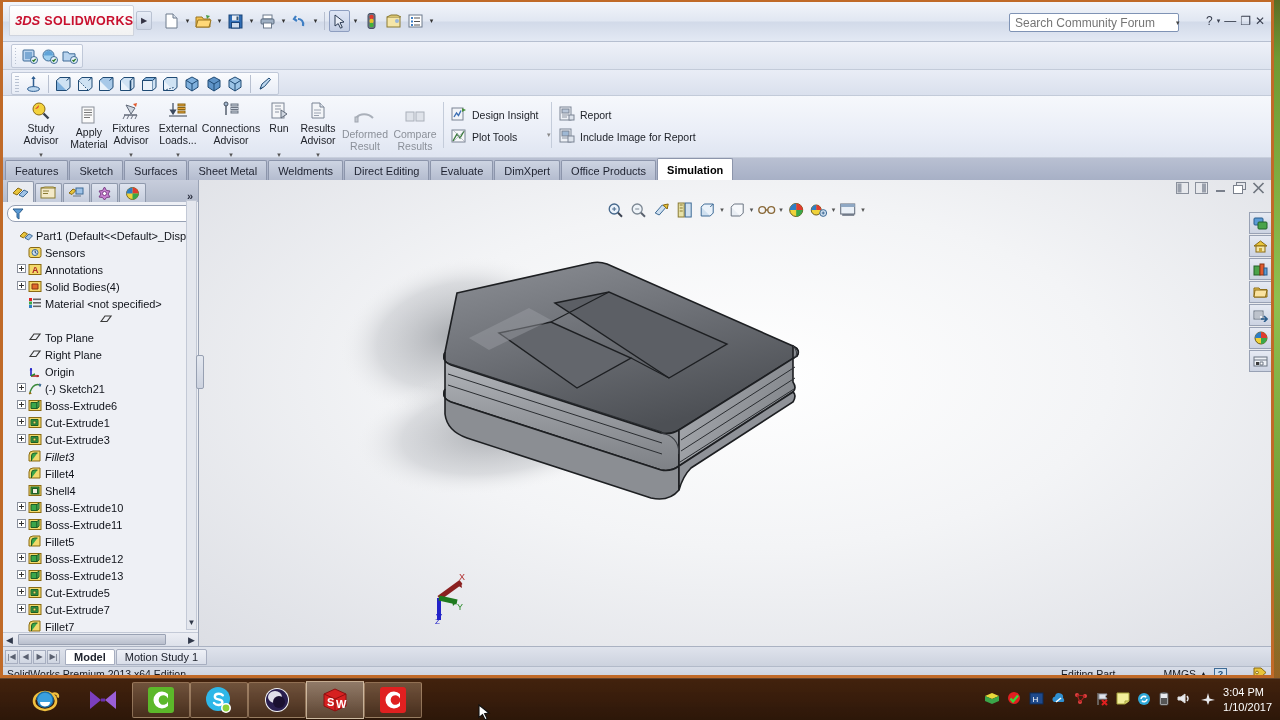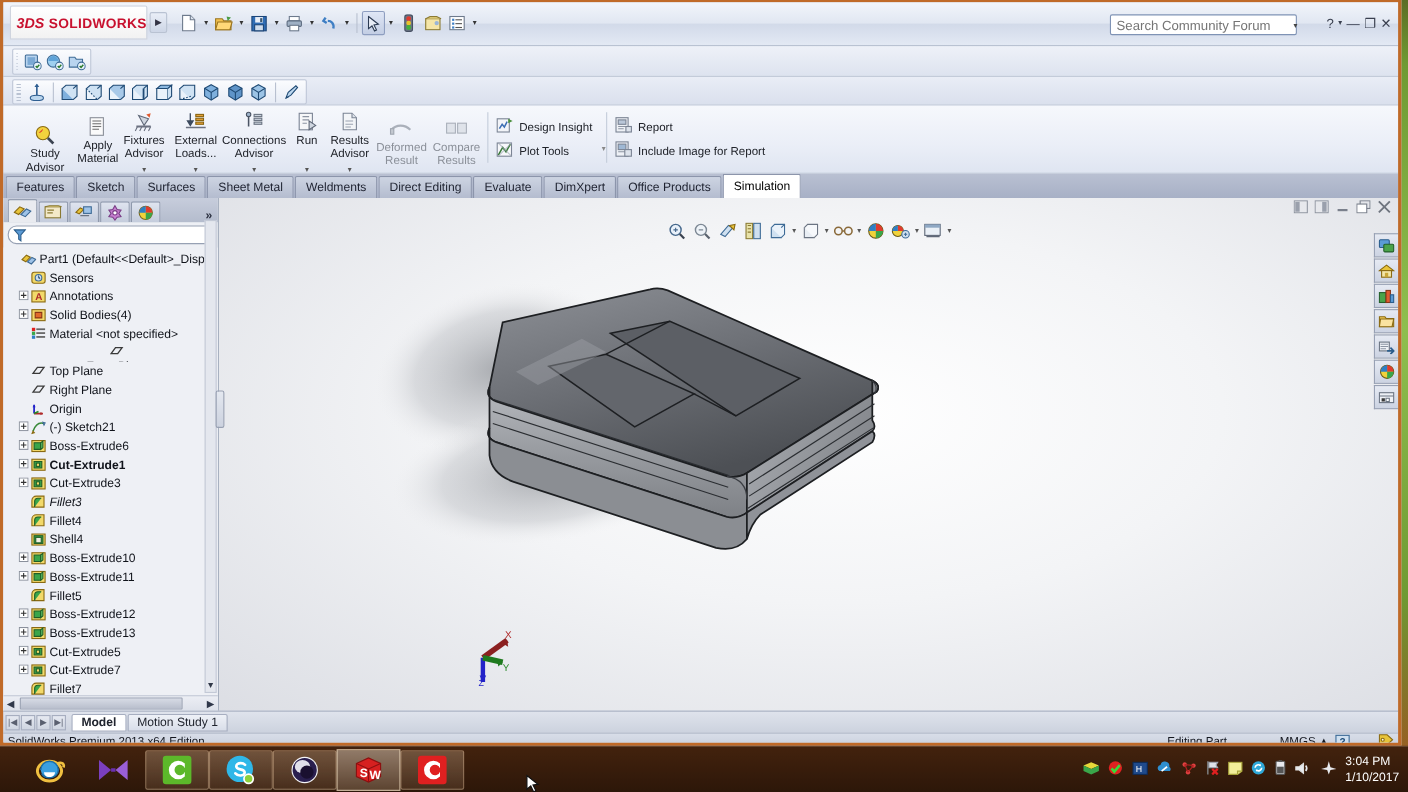--- a/index.html
+++ b/index.html
@@ -114,21 +114,21 @@
     position:relative;height:22px;
     background:linear-gradient(180deg,#b9c0d2,#a7b0c6);
     display:flex;align-items:flex-end;padding-left:2px;
   }
   .ctab {
     height:20px;padding:0 9px;display:flex;align-items:center;
     font-size:11px;color:#1e2230;
     background:linear-gradient(180deg,#cdd4e2,#b4bccf);
     border:1px solid #8c95ab;border-bottom:none;margin-right:1px;border-radius:2px 2px 0 0;
   }
-  .ctab.active { background:#fff;color:#000;font-weight:normal;height:22px;border-color:#8c95ab; }
+  .ctab.active { background:#fff;color:#000;font-weight:bold;height:22px;border-color:#8c95ab; }
 
   
   #workarea { position:relative;height:calc(678px - 40px - 28px - 26px - 62px - 22px - 34px); }
 
   
   #fmpanel {
     position:absolute;left:0;top:0;width:196px;bottom:0;
     background:#eef0f5;border-right:1px solid #9aa3b5;
     display:flex;flex-direction:column;
   }
@@ -456,21 +456,21 @@
         <svg width="16" height="16" viewBox="0 0 16 16">
             <path d="M3 13l2-5 7-6 1.5 1.5-6 7z" fill="#bcd7ef" stroke="#1f4a74"></path>
             <path d="M3 13l2.2-.9" stroke="#1f4a74"></path>
           </svg>
       </div>
     </div>
   </div>
 
   <div id="ribbon">
 
-    <div class="rb-item" style="left:12px;top:16px;width:52px;">
+    <div class="rb-item" style="left:12px;top:4px;width:52px;">
       <span class="rb-ico">
         <svg width="22" height="20" viewBox="0 0 22 20">
             <circle cx="9" cy="8" r="6" fill="#f3d23d" stroke="#8a6a12"></circle>
             <path d="M5 8a4 4 0 004-4" fill="#e04a2f"></path>
             <path d="M13.5 12.5l5 5" stroke="#3a4250" stroke-width="2.4"></path>
           </svg>
       </span>
       <span class="rb-lbl">Study
 Advisor</span>
       <span class="rb-drop" style="position:absolute;top:52px;">▾</span>
@@ -819,21 +819,21 @@
               </svg></span>
             <span class="tico">
               <svg width="14" height="13" viewBox="0 0 14 13">
                 <rect x="1" y="1.5" width="12" height="10" fill="#f2d96a" stroke="#8a6a12"></rect>
                 <path d="M3 3.5h6v6H3z" fill="#3aa64a" stroke="#1f5e26"></path>
                 <path d="M9 3.5l2-1.5v6l-2 1.5z" fill="#5ec46a" stroke="#1f5e26"></path>
               </svg>
             </span>
             <span class="tlbl">Boss-Extrude6</span>
           </div>
-          <div class="trow" style="padding-left: 11px; font-weight: bold;">
+          <div class="trow" style="padding-left: 11px;">
             <span class="texp"><svg width="9" height="9" viewBox="0 0 9 9">
                 <rect x=".5" y=".5" width="8" height="8" fill="#fff" stroke="#8a909c"></rect>
                 <path d="M2 4.5h5M4.5 2v5" stroke="#333"></path>
               </svg></span>
             <span class="tico">
               <svg width="14" height="13" viewBox="0 0 14 13">
                 <rect x="1" y="1.5" width="12" height="10" fill="#f2d96a" stroke="#8a6a12"></rect>
                 <path d="M3 3.5h7v6H3z" fill="#3aa64a" stroke="#1f5e26"></path>
                 <rect x="5" y="5" width="3" height="3" fill="#f2d96a" stroke="#1f5e26"></rect>
               </svg>

